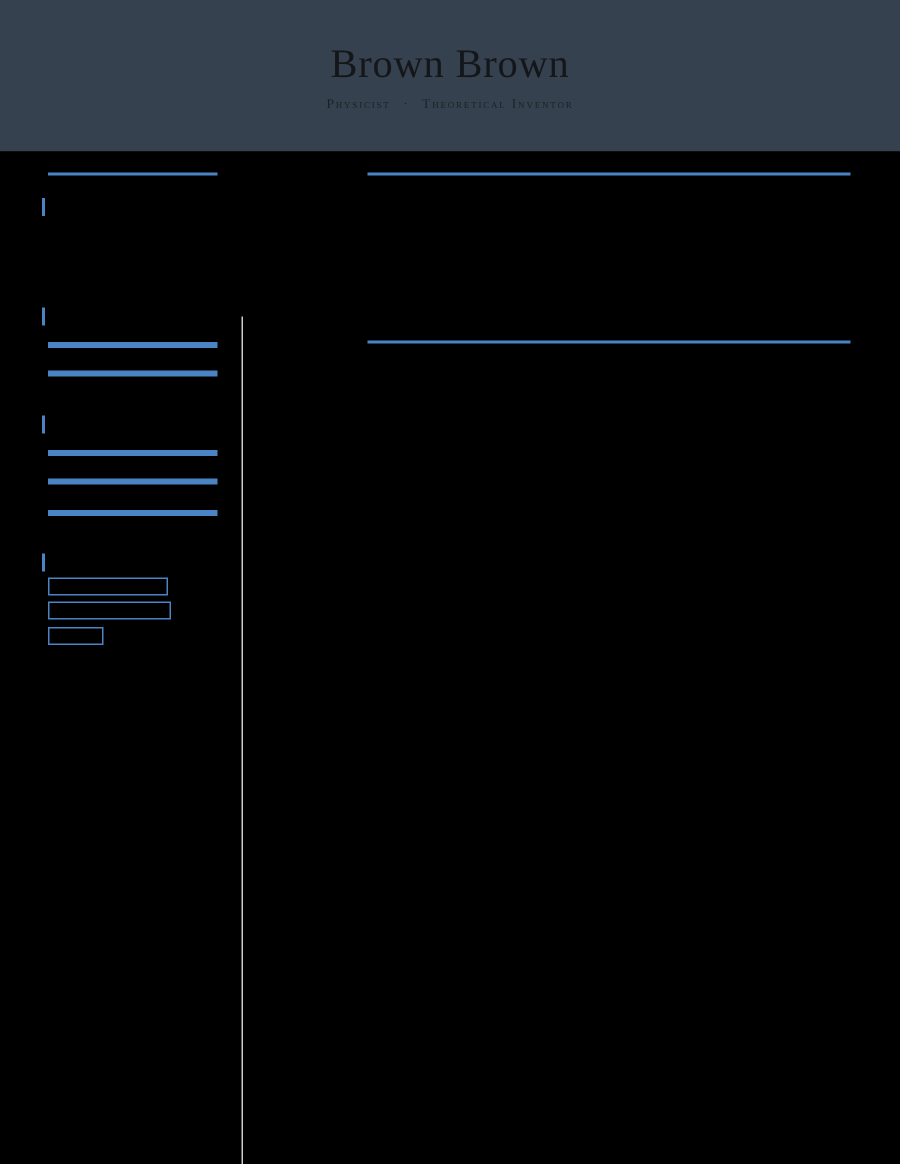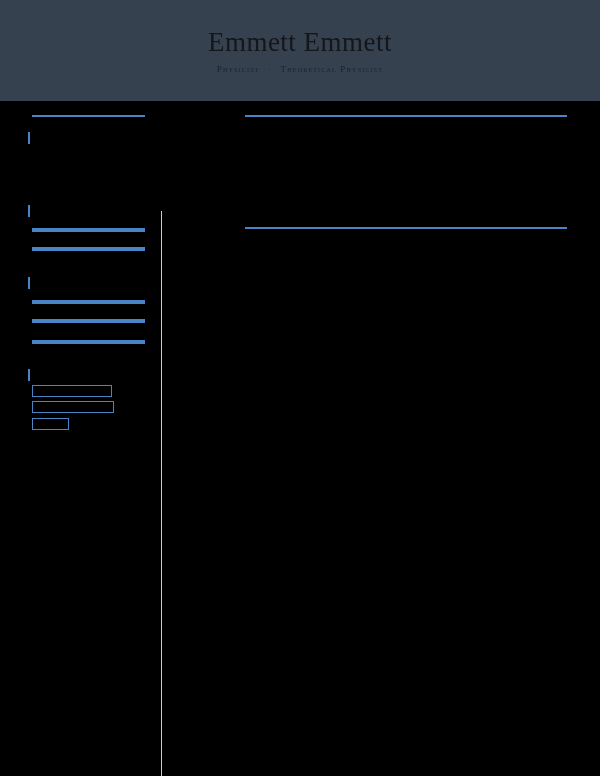--- a/index.html
+++ b/index.html
@@ -130,25 +130,25 @@
     height: 1px;
     overflow: hidden;
     clip: rect(0 0 0 0);
     white-space: nowrap;
   }
 </style>
 </head>
 <body>
 
 <div class="header">
-  <div class="header-name">Emmett Emmett</div>
+  <div class="header-name">Brown Brown</div>
   <div class="header-subtitle">
     <span>Physicist</span>
     <span class="header-sep">·</span>
-    <span>Theoretical Physicist</span>
+    <span>Theoretical Inventor</span>
   </div>
 </div>
 
 <div class="body-area">
 
   <div class="column-divider"></div>
 
   <div class="sidebar">
 
     <div class="sb-block" style="top:14px;">

